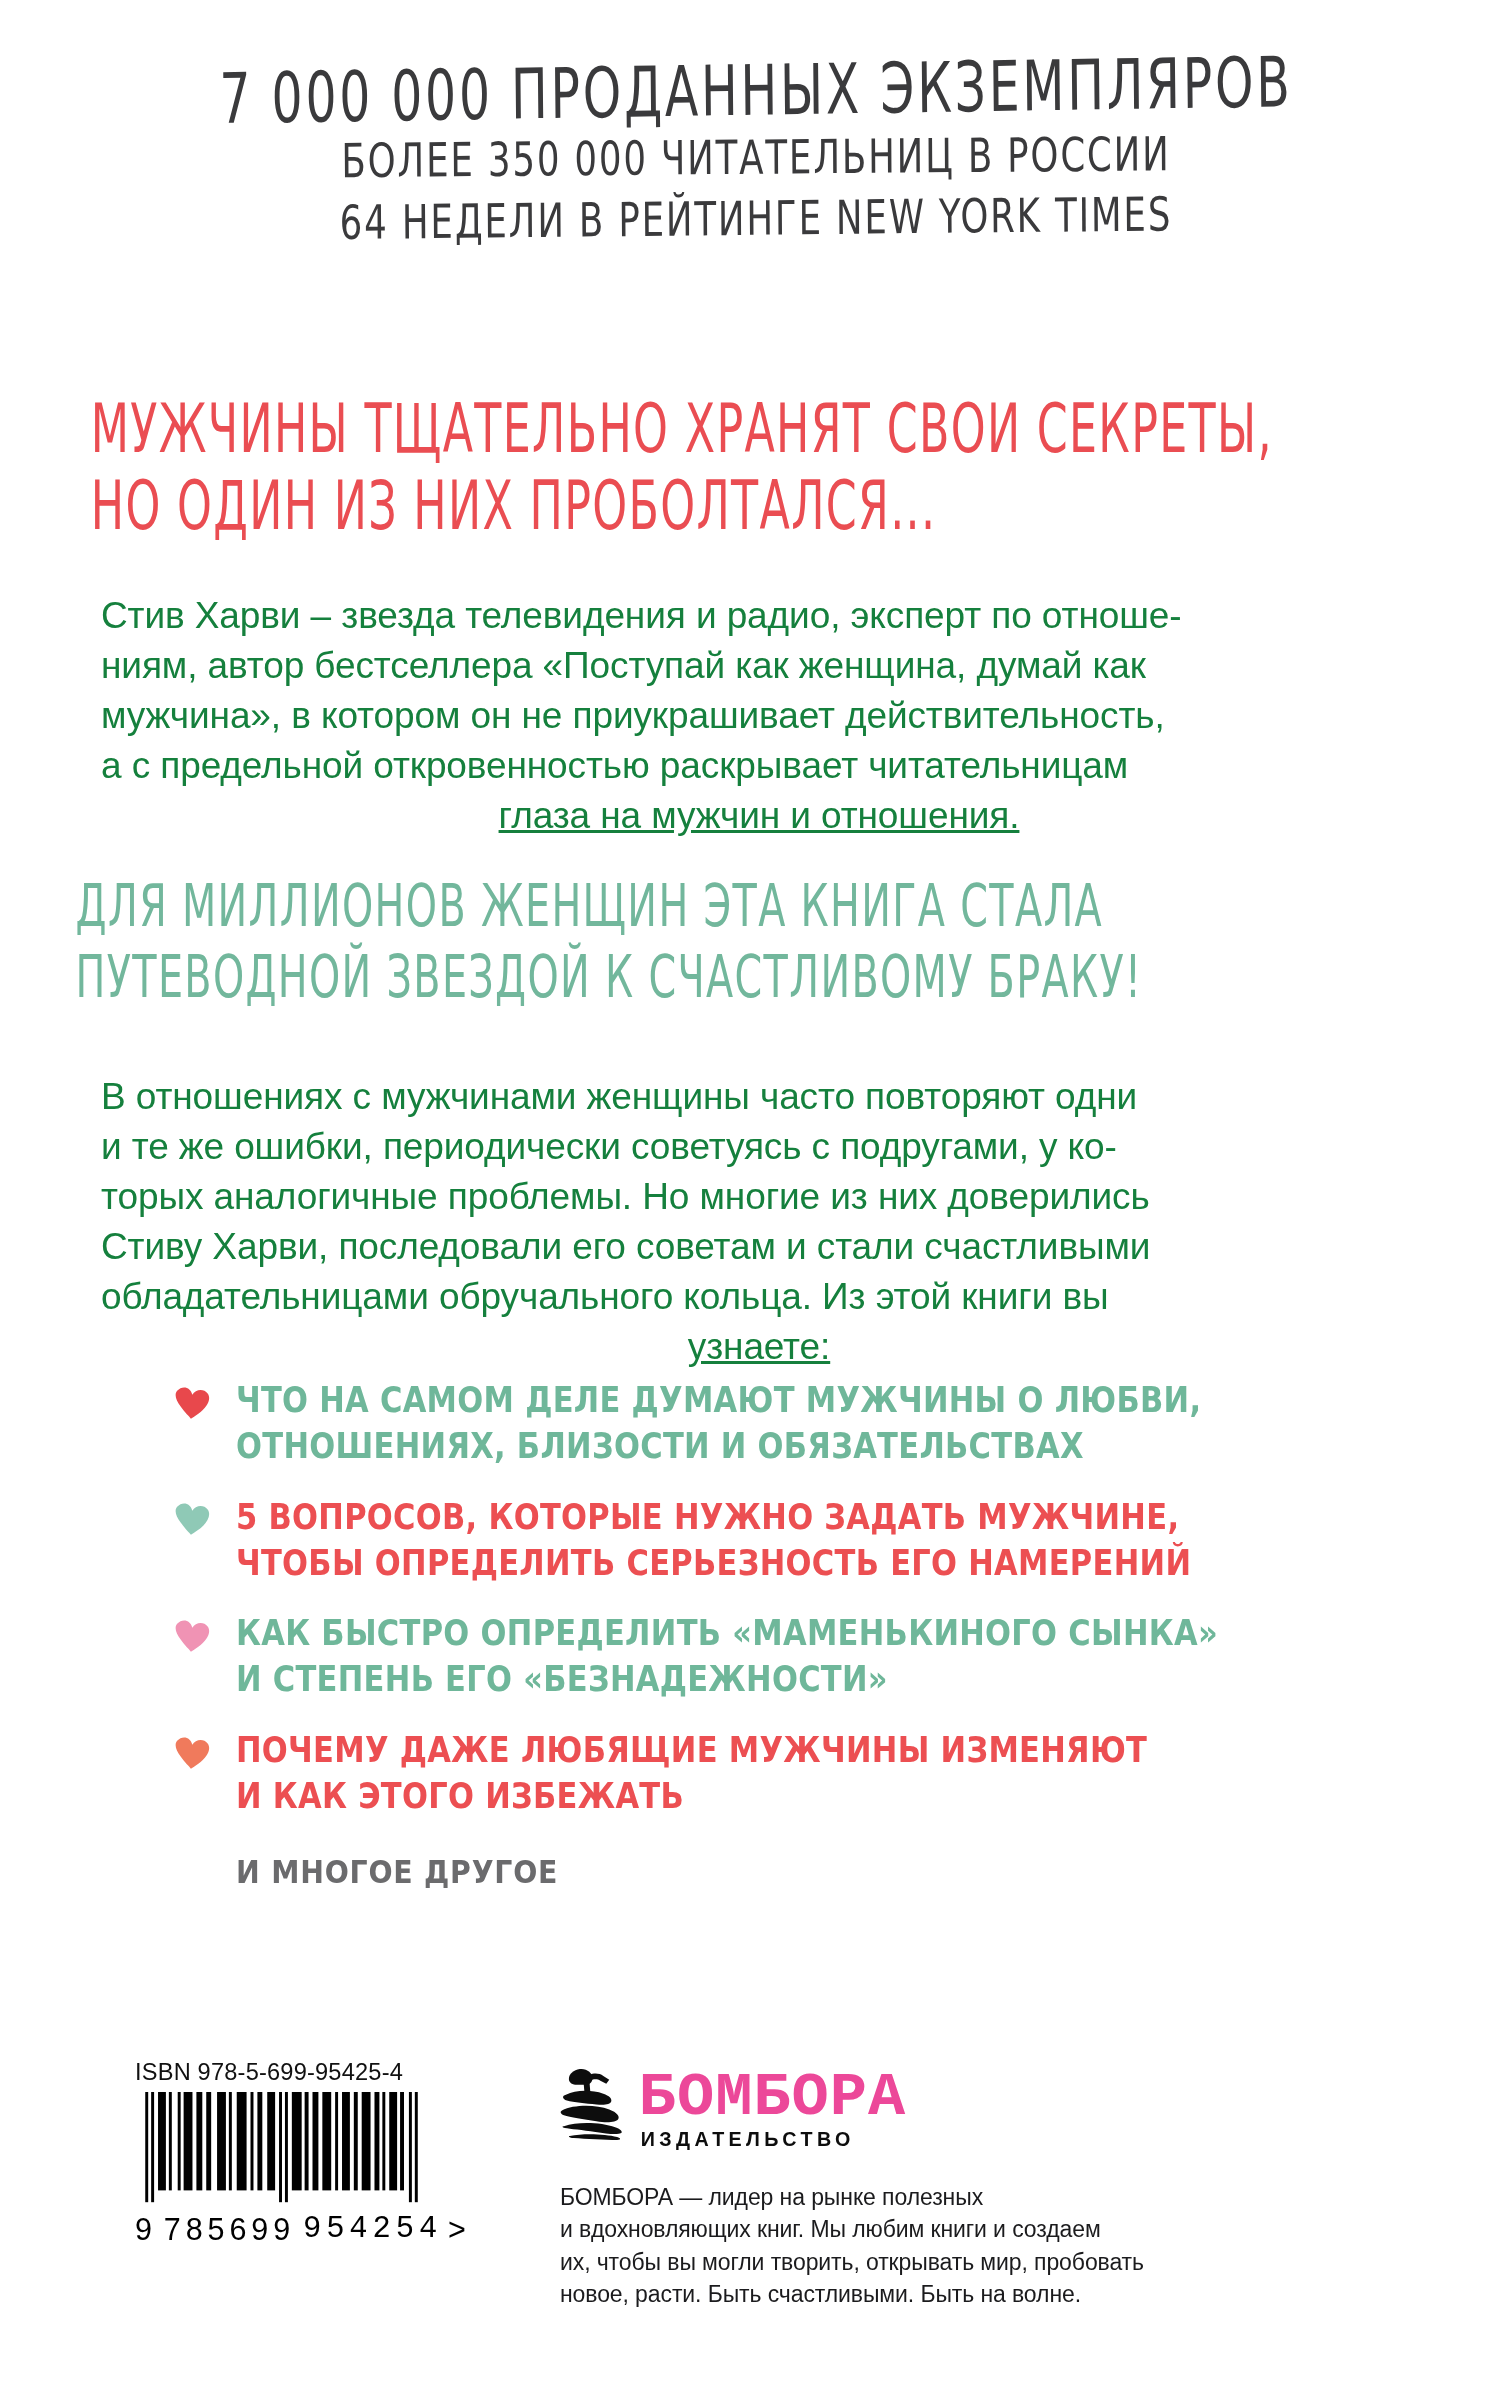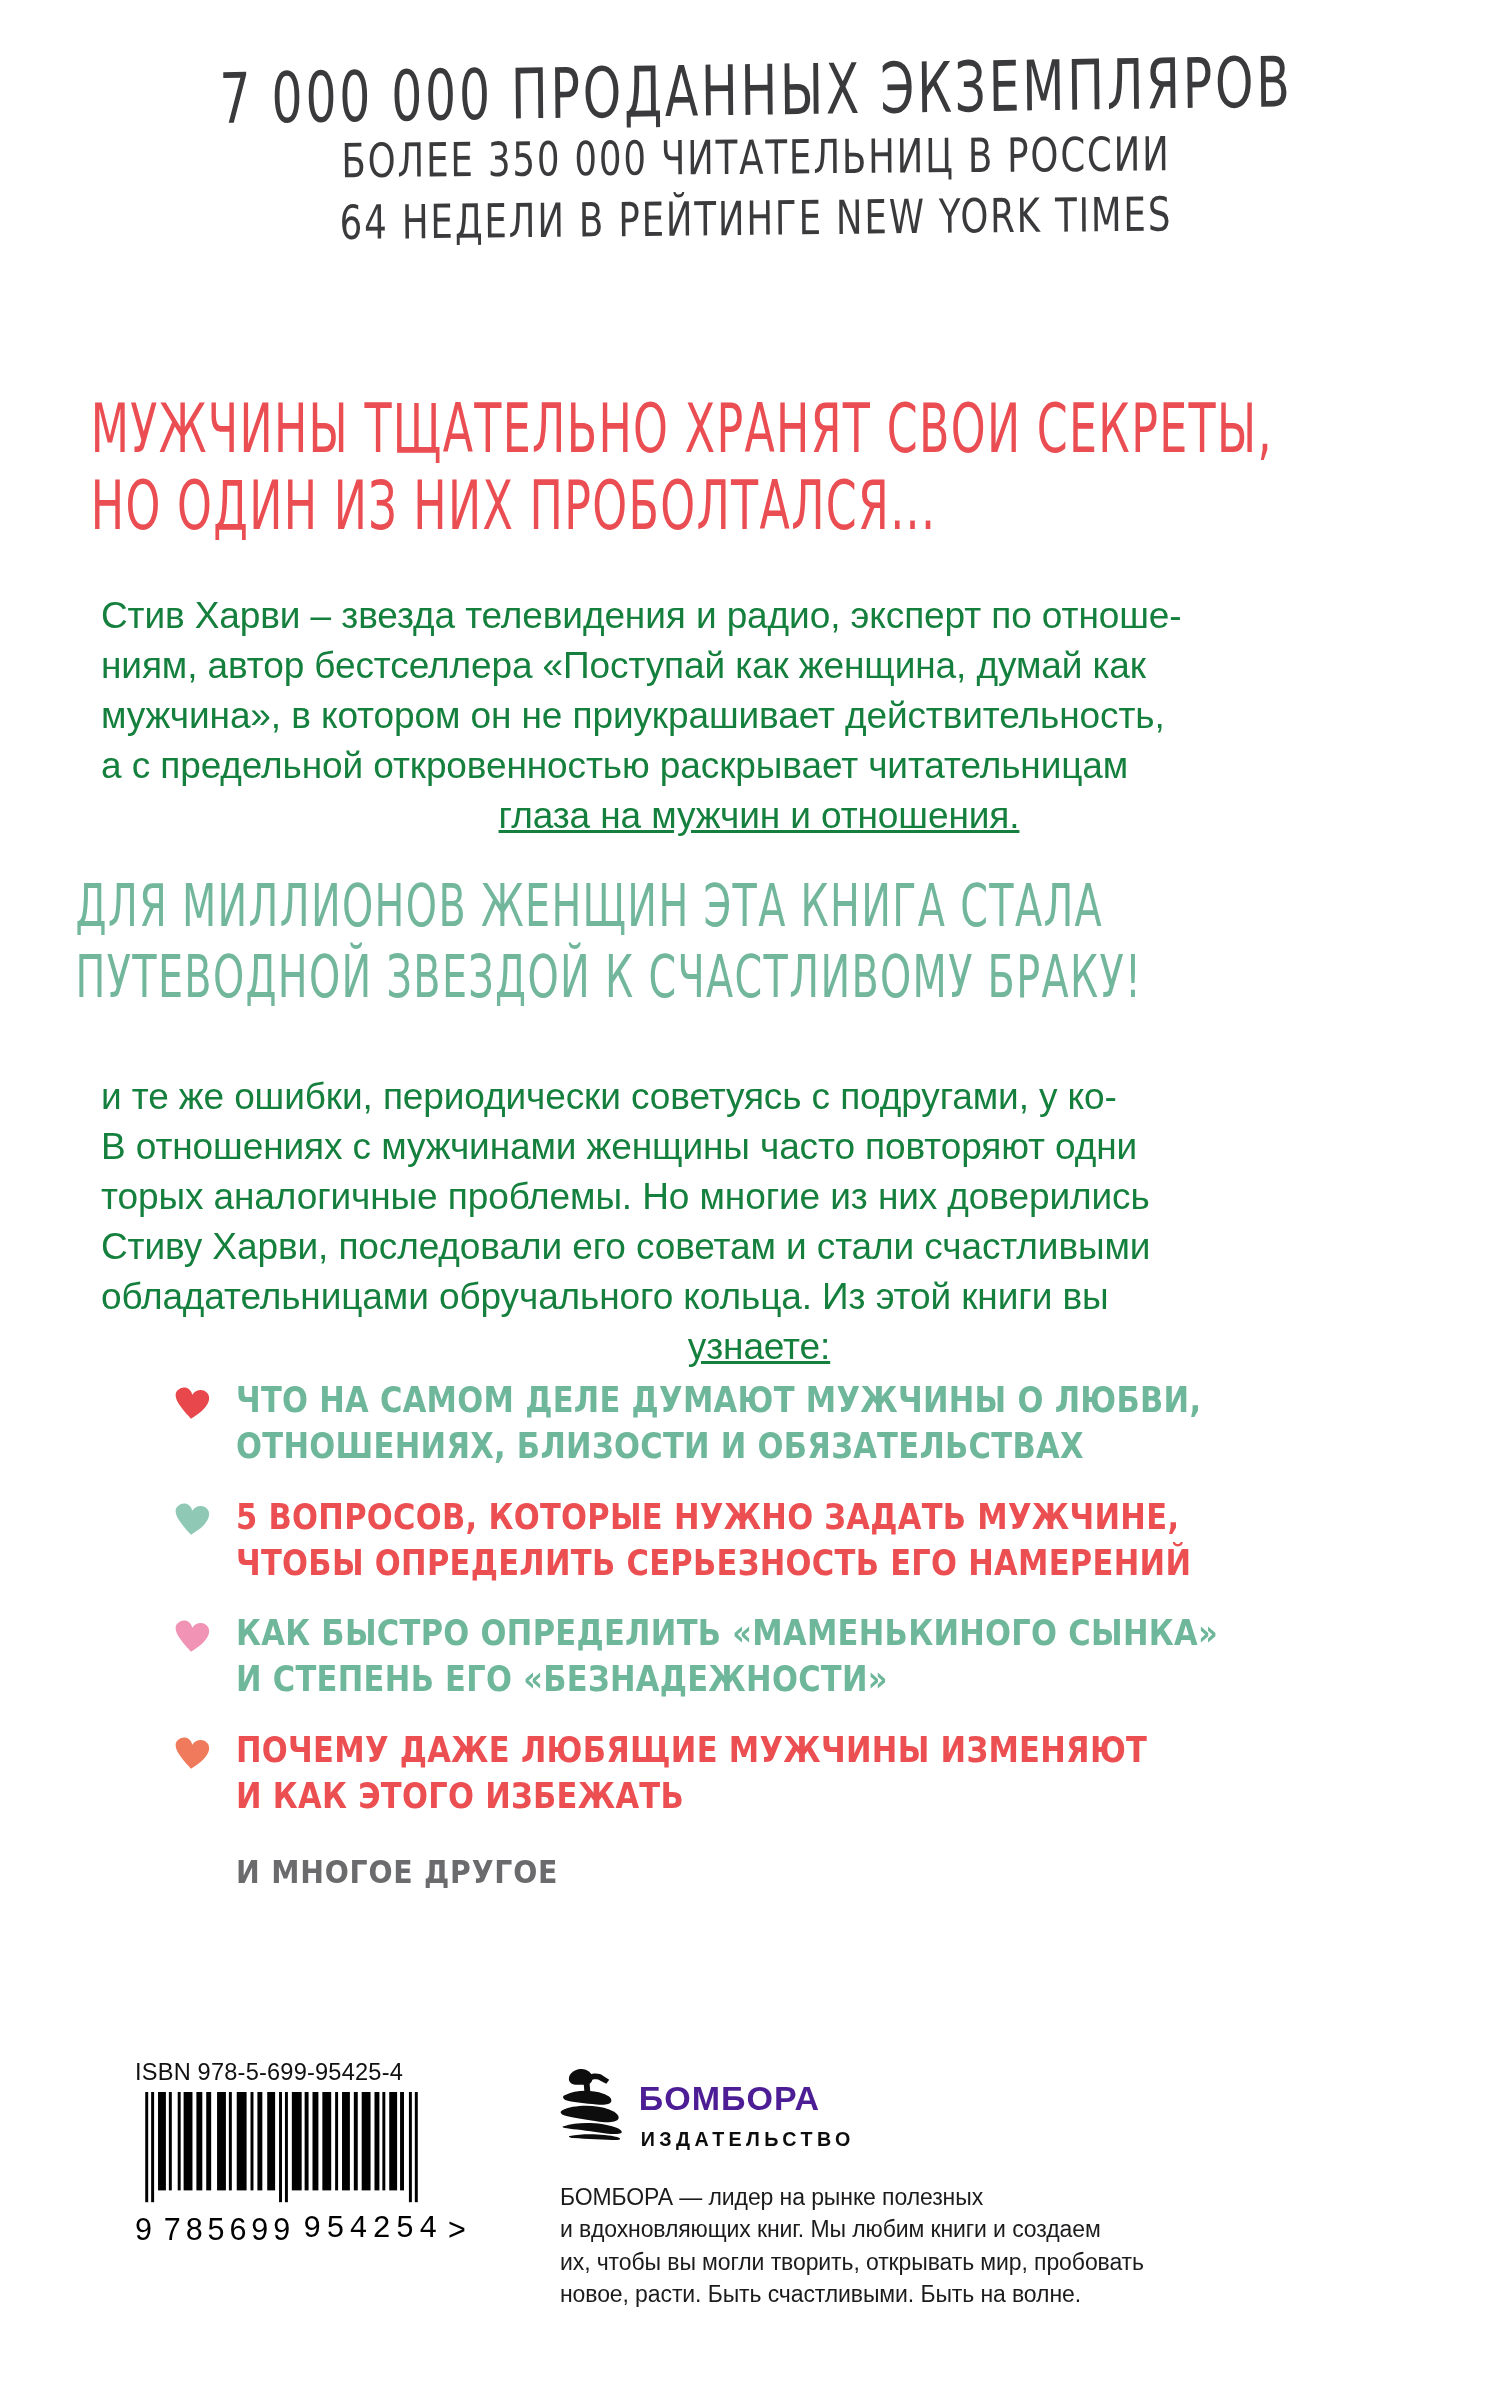--- a/index.html
+++ b/index.html
@@ -212,26 +212,26 @@
     position: absolute;
     left: 560px;
     top: 0;
     width: 729px;
   }
   .logo-row { display: flex; align-items: flex-start; }
   .logo-mark { flex: 0 0 auto; width: 65px; margin-right: 13.8px; margin-top: 5.9px; }
   .logo-mark svg { display: block; }
   .logo-words { flex: 0 0 auto; padding-top: 13.8px; }
   .logo-title {
-    font-family: Liberation Sans, sans-serif;
+    font-family: Liberation Mono, monospace;
     font-weight: bold;
-    font-size: 34px;
+    font-size: 62px;
     line-height: 50px;
     letter-spacing: 1px;
-    color: #4c1d95;
+    color: #ec4899;
     transform: scaleX(1.02);
     transform-origin: left center;
   }
   .logo-sub {
     font-family: "Liberation Sans Narrow", "Liberation Sans", sans-serif;
     font-weight: bold;
     font-size: 19.7px;
     line-height: 23.6px;
     letter-spacing: 4.4px;
     color: #0d0d0d;
@@ -272,22 +272,22 @@
     <p>а с предельной откровенностью раскрывает читательницам</p>
     <p>глаза на мужчин и отношения.</p>
   </div>
 
   <div class="subhead">
     <span class="subhead-line">Для миллионов женщин эта книга стала</span>
     <span class="subhead-line">путеводной звездой к счастливому браку!</span>
   </div>
 
   <div class="body-par p2">
+    <p>В отношениях с мужчинами женщины часто повторяют одни</p>
     <p>и те же ошибки, периодически советуясь с подругами, у ко-</p>
-    <p>В отношениях с мужчинами женщины часто повторяют одни</p>
     <p>торых аналогичные проблемы. Но многие из них доверились</p>
     <p>Стиву Харви, последовали его советам и стали счастливыми</p>
     <p>обладательницами обручального кольца. Из этой книги вы</p>
     <p>узнаете:</p>
   </div>
 
   <div class="bullets">
 
     <div class="bullet">
       <span class="heart">

